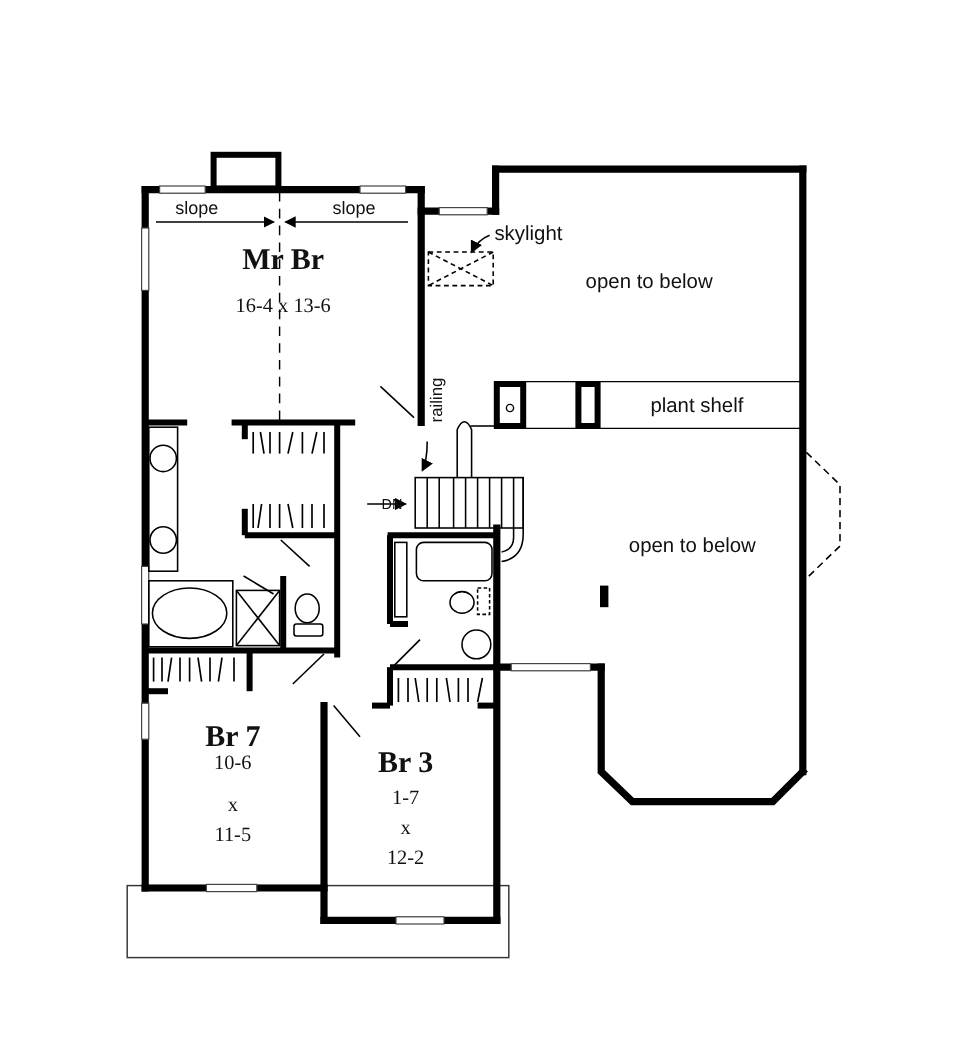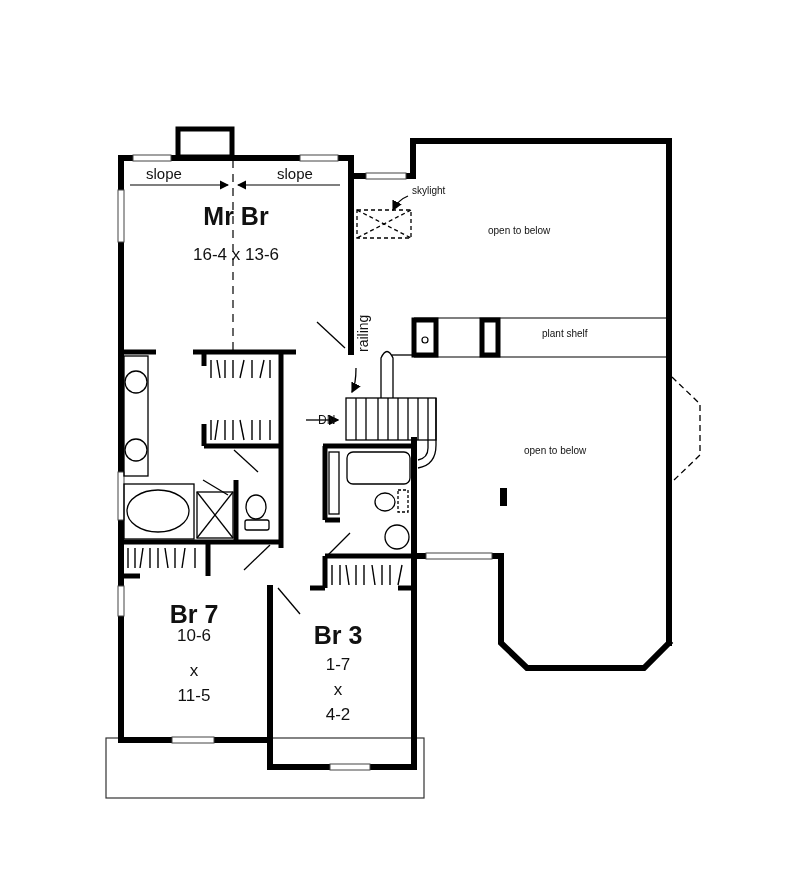--- a/index.html
+++ b/index.html
@@ -1,22 +1,22 @@
 <!DOCTYPE html>
 <html><head>
 <meta charset="utf-8">
 <style>
   html, body { margin:0; padding:0; background:#ffffff; }
   body { width:800px; height:885px; position:relative; overflow:hidden; font-family:"Liberation Sans", sans-serif; }
   #plan { position:absolute; left:0; top:0; }
   .lbl { position:absolute; color:#111; white-space:nowrap; font-family:"Liberation Sans", sans-serif; line-height:1; }
   .room-name { font-weight:bold; font-size:25px; }
   .dim { font-size:17px; text-align:center; }
-  .small { font-size:10px; }
-  .center { transform:translateX(-50%); text-align:center; }
+  .small { font-size:17px; }
+  .center { transform:translateX(-50%); text-align:center;font-family:Liberation Serif, serif; }
 </style>
 </head>
 <body>
 
 <svg id="plan" width="800" height="885" viewBox="0 0 800 885" xmlns="http://www.w3.org/2000/svg">
   <defs>
     <marker id="arr" markerWidth="8" markerHeight="8" refX="7" refY="4" orient="auto">
       <path d="M0,0 L8,4 L0,8 Z" fill="#000"></path>
     </marker>
   </defs>
@@ -228,13 +228,13 @@
 <div class="lbl small" style="left:318px;top:414px;font-size:12px">DN</div>
 
 <div class="lbl room-name center" style="left:194px;top:602px">Br 7</div>
 <div class="lbl dim center" style="left:194px;top:627px">10-6</div>
 <div class="lbl dim center" style="left:194px;top:662px">x</div>
 <div class="lbl dim center" style="left:194px;top:687px">11-5</div>
 
 <div class="lbl room-name center" style="left:338px;top:623px">Br 3</div>
 <div class="lbl dim center" style="left:338px;top:656px">1-7</div>
 <div class="lbl dim center" style="left:338px;top:681px">x</div>
-<div class="lbl dim center" style="left:338px;top:706px">4-2</div>
+<div class="lbl dim center" style="left:338px;top:706px">12-2</div>
 
 </body></html>

